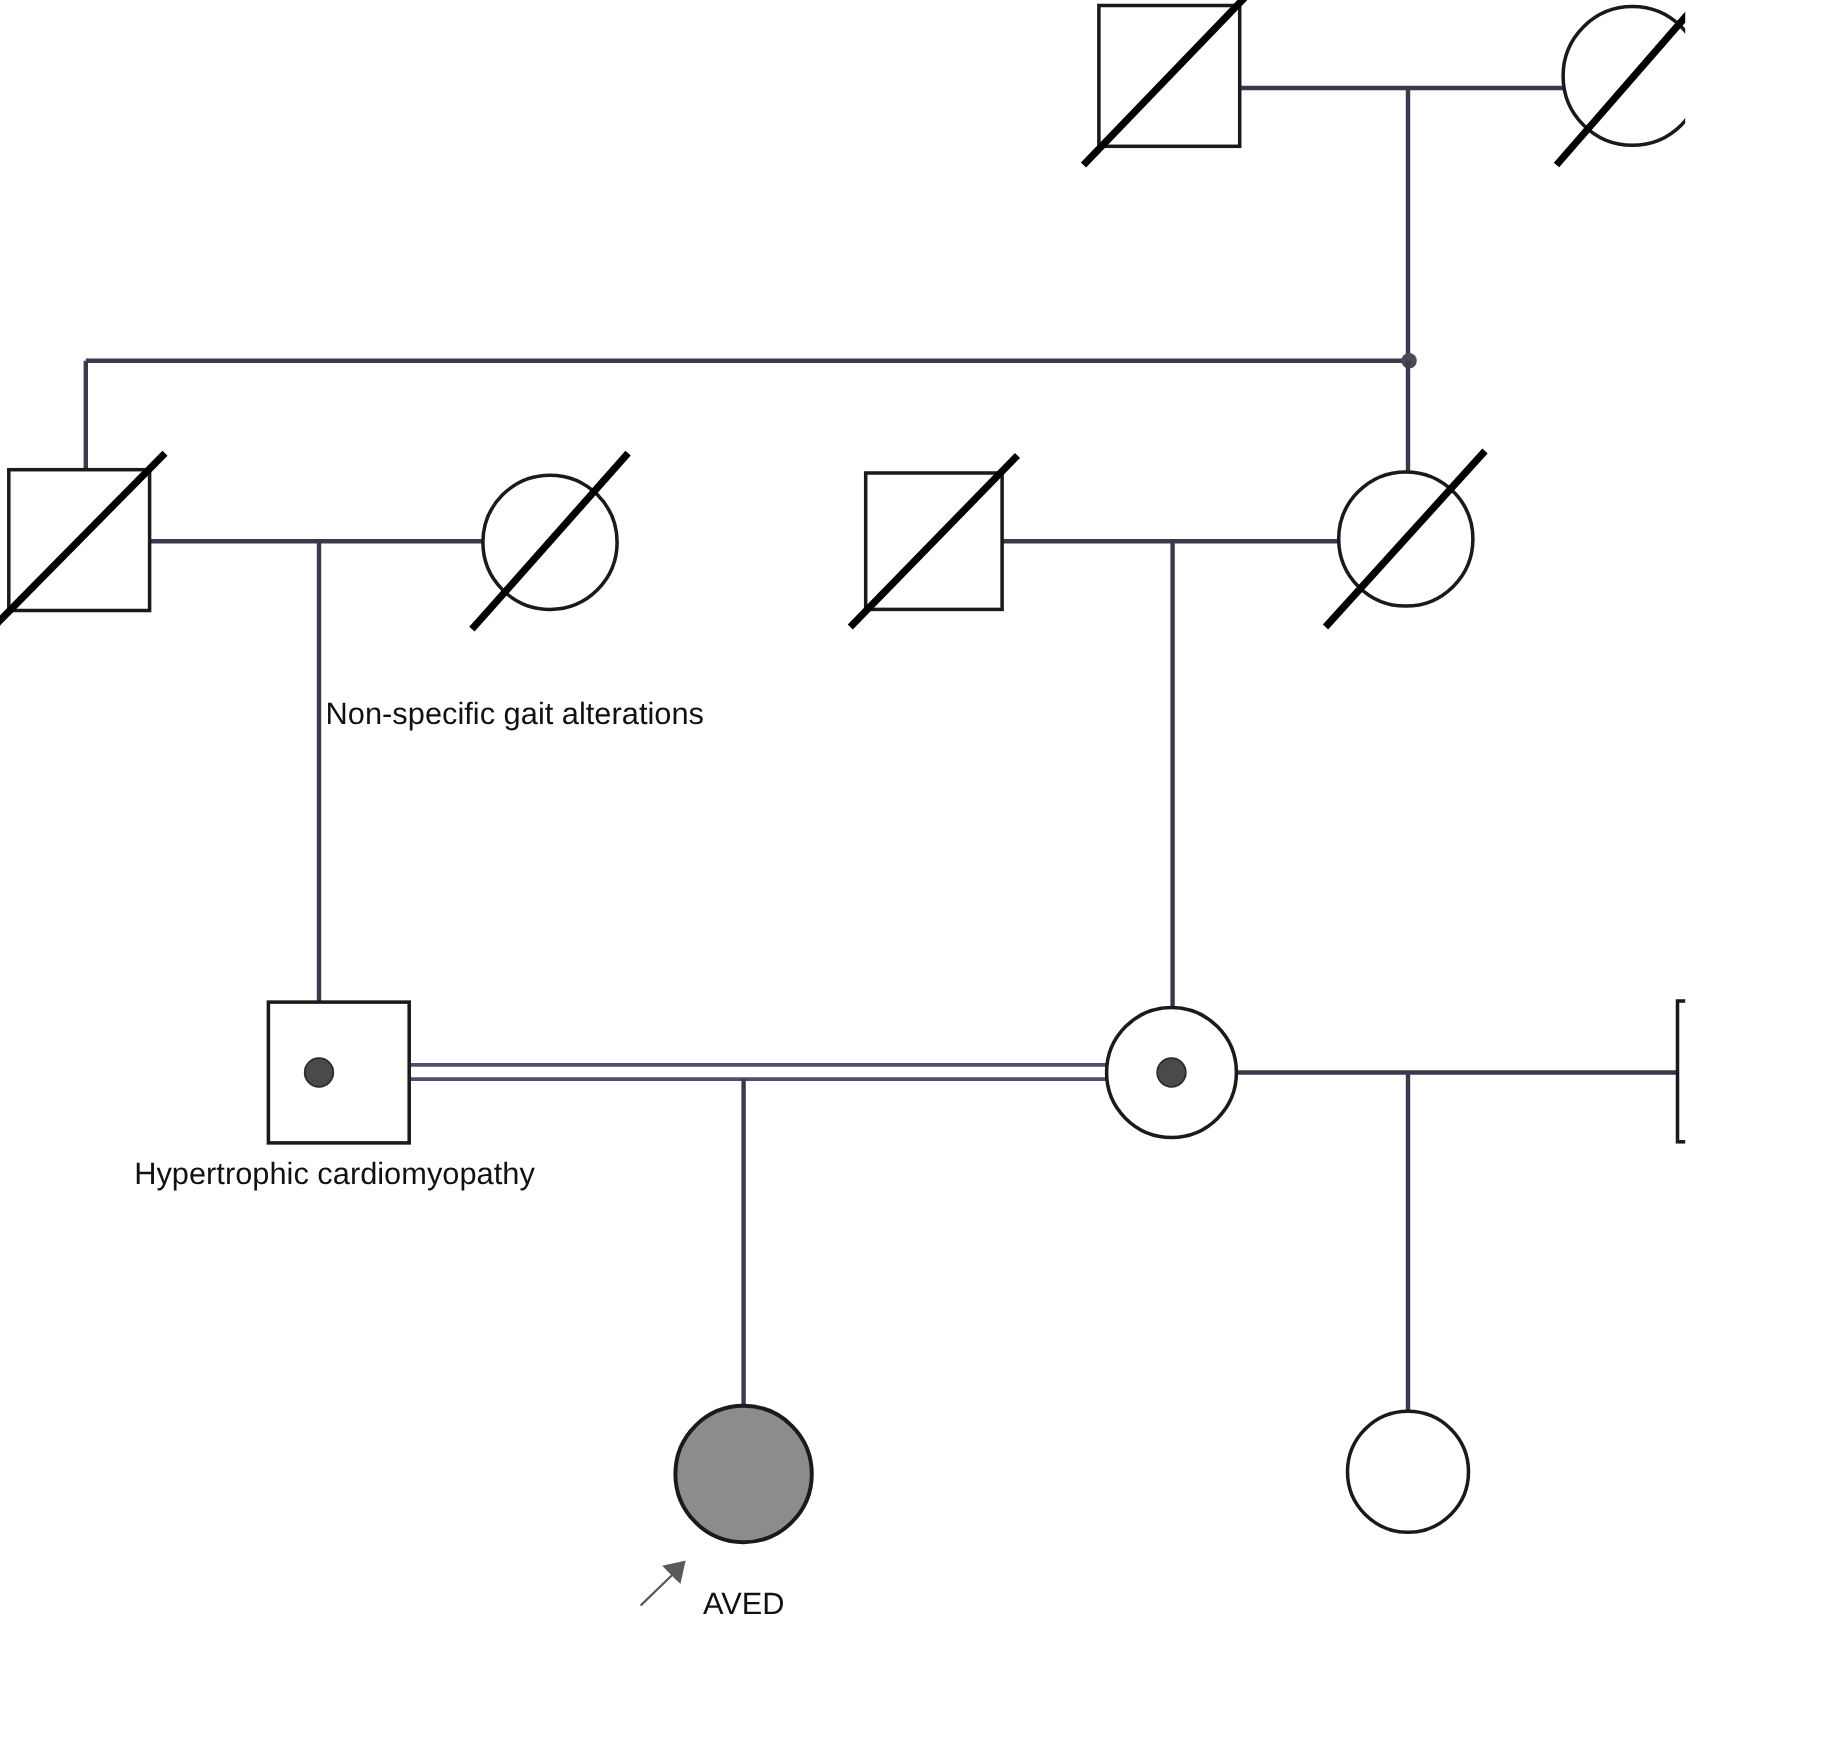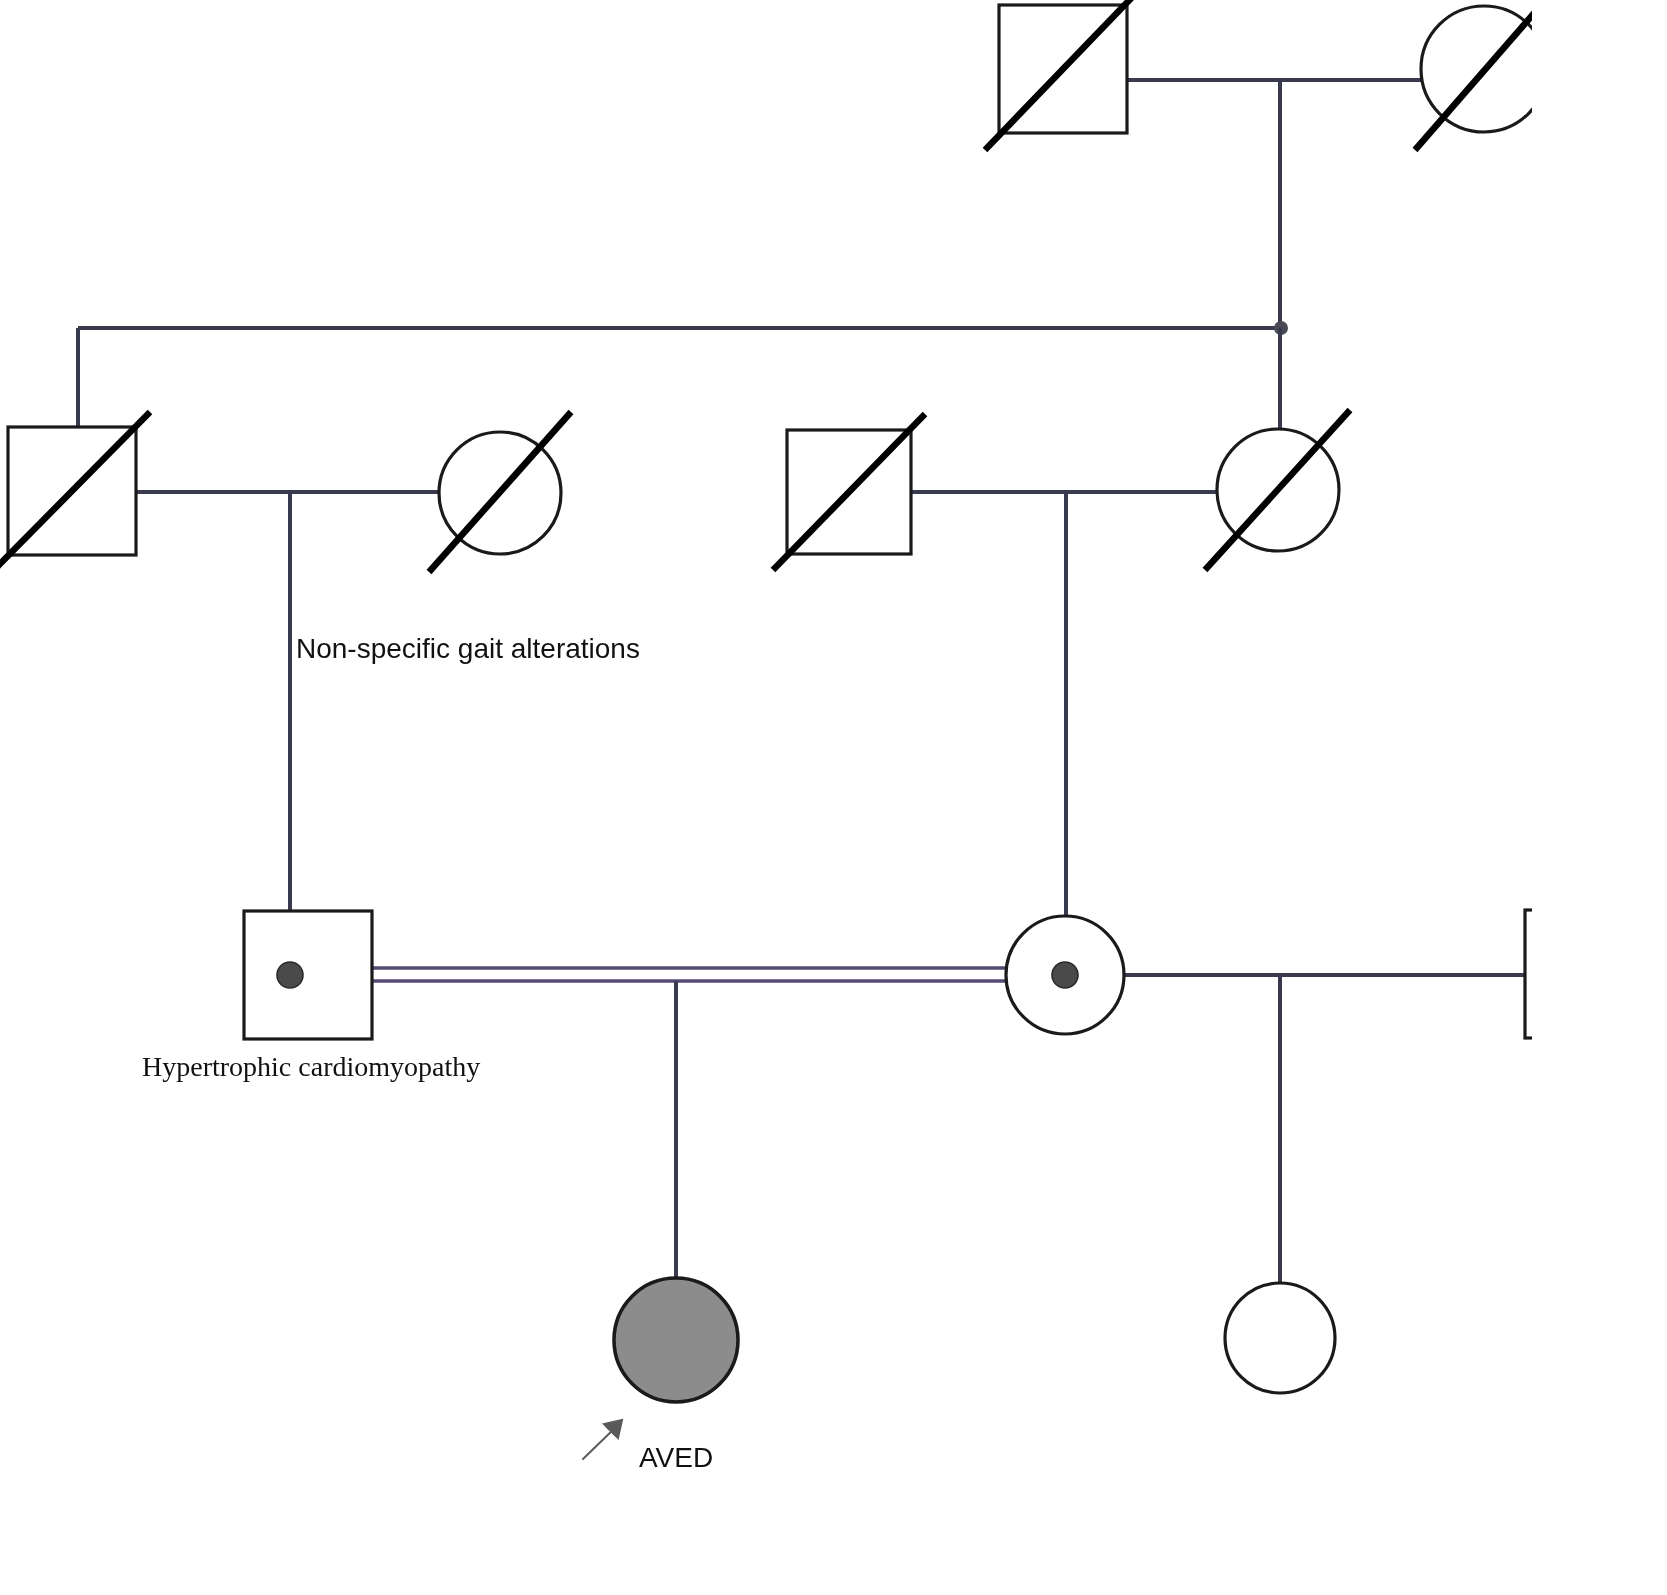--- a/index.html
+++ b/index.html
@@ -67,21 +67,21 @@
   }
   .anno-text {
     position: absolute;
     font-family: "Liberation Sans", sans-serif;
     font-size: 28px;
     color: #111111;
     white-space: nowrap;
     line-height: 1;
   }
   #label-gait { left: 296px; top: 635px; }
-  #label-hcm  { left: 142px; top: 1053px; font-family: Liberation Serif, serif; }
+  #label-hcm  { left: 122px; top: 1053px; }
   #label-aved { left: 639px; top: 1444px; }
 </style>
 </head>
 <body>
 
 <div id="pedigree-root">
 
   <svg class="pedigree-canvas" viewBox="0 0 1667 1595">
 
     <line class="kin-line" x1="1127" y1="80" x2="1421" y2="80"></line>

